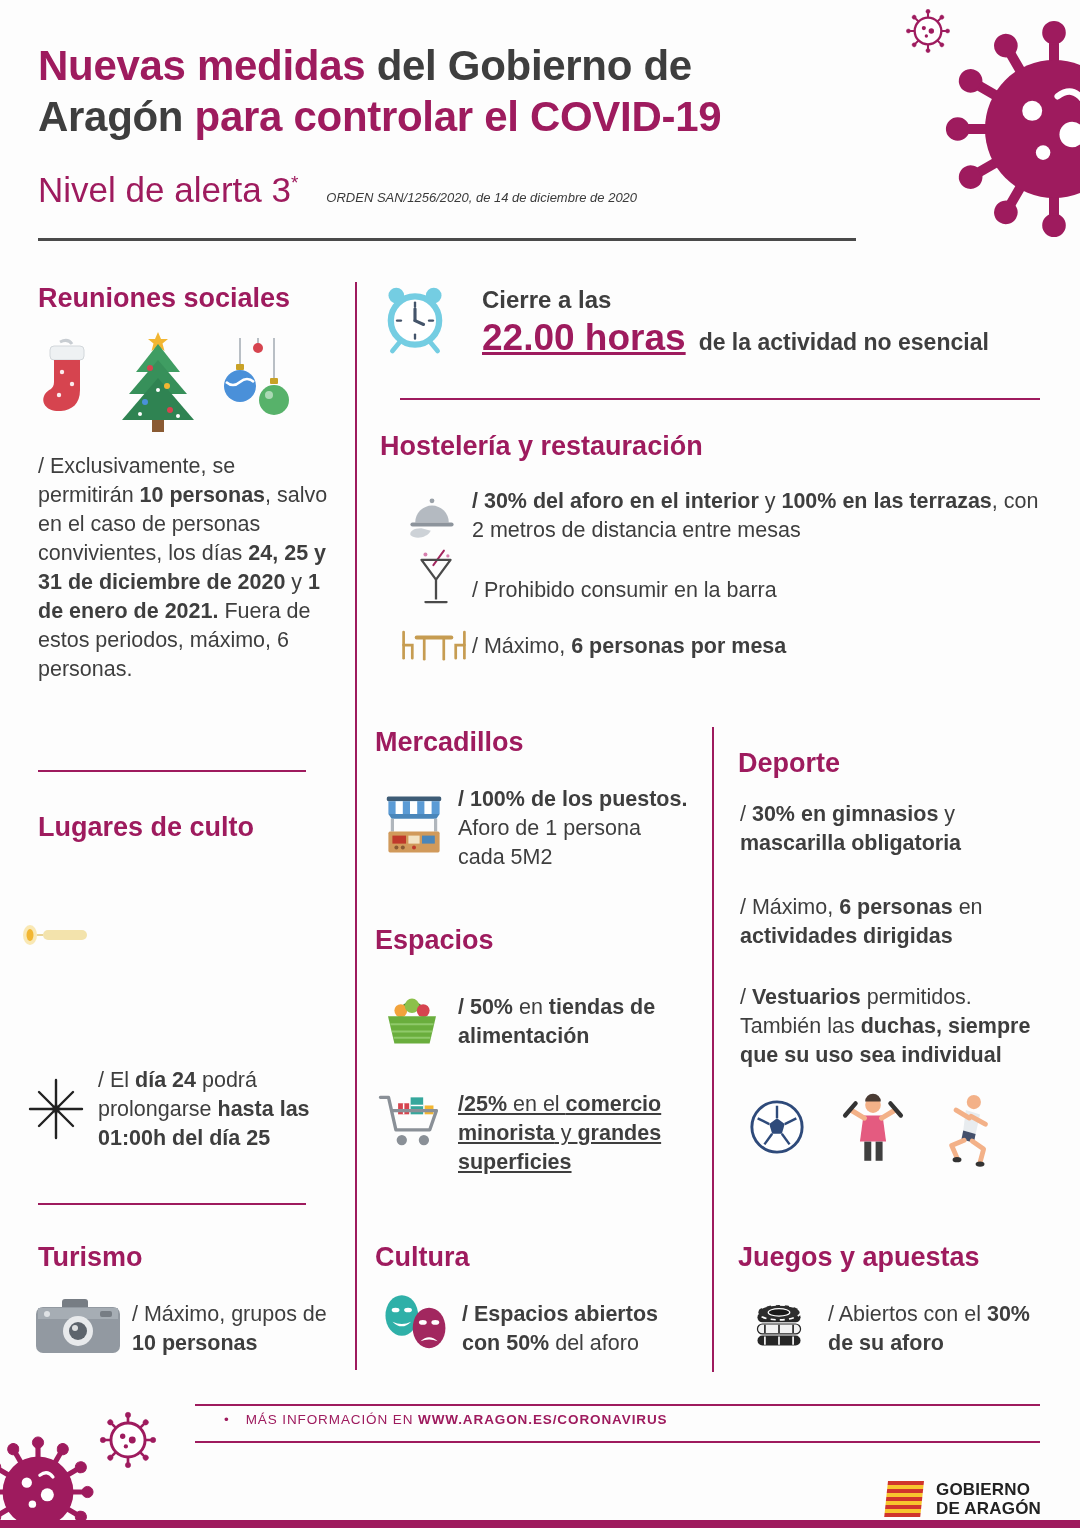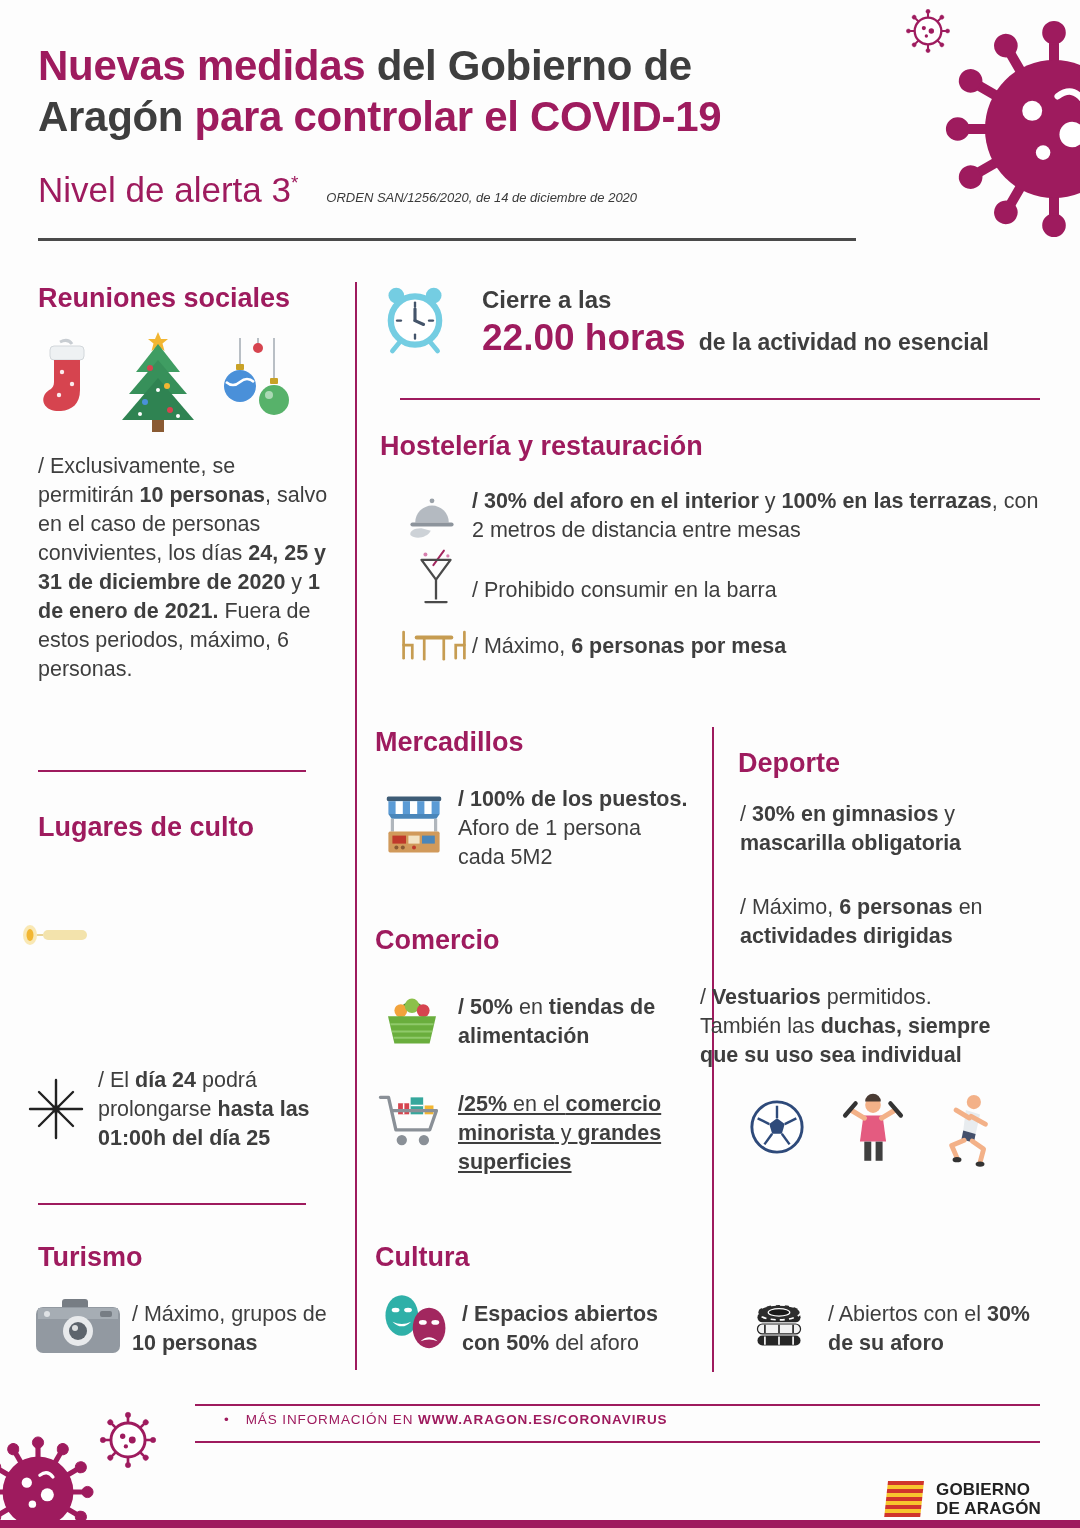--- a/index.html
+++ b/index.html
@@ -13,21 +13,21 @@
   .alert-row { display:flex; align-items:baseline; gap:28px; }
   .alert { font-size:35px; color:var(--accent); }
   .alert sup { font-size:19px; }
   .order { font-style:italic; font-size:13px; color:#3a3a3a; }
   .h-rule { background:#4a4a4a; }
   .rule { background:var(--accent); }
   .sec-title { font-size:27px; font-weight:700; color:var(--accent); }
   .body { font-size:21.5px; line-height:29px; color:var(--text); }
   .closure-intro { font-size:24px; font-weight:700; color:var(--text); }
   .closure-line { display:flex; align-items:baseline; margin-top:3px; }
-  .closure-time { font-size:37px; font-weight:700; color:var(--accent); }
+  .closure-time { font-size:37px; font-weight:700; color:var(--accent);text-decoration:underline; }
   .closure-tail { font-size:23px; font-weight:700; color:var(--text); margin-left:13px; }
   .footer-info { display:flex; align-items:center; gap:16px; color:var(--accent);
                  font-size:13.5px; letter-spacing:0.9px; }
   .footer-info .b { font-weight:700; }
   .logo { display:flex; align-items:center; gap:10px; }
   .logo-text { font-size:17px; font-weight:700; color:#222; line-height:1.12; letter-spacing:0.2px; }
   .xmas { display:flex; align-items:flex-end; gap:14px; }
   .bottom-bar { background:var(--accent); }
 </style>
 </head>
@@ -265,21 +265,21 @@
     <rect x="8" y="52" width="64" height="26" rx="2" fill="#d19a5b"></rect>
     <rect x="13" y="57" width="17" height="10" fill="#c0392b"></rect>
     <rect x="33" y="57" width="14" height="10" fill="#f2e3c4"></rect>
     <rect x="50" y="57" width="16" height="10" fill="#4a86ba"></rect>
     <circle cx="18" cy="72" r="2.5" fill="#8a5a33"></circle>
     <circle cx="26" cy="72" r="2.5" fill="#8a5a33"></circle>
     <circle cx="40" cy="72" r="2.5" fill="#c0392b"></circle>
   </svg>
   <div class="abs body" style="left:458px;top:785px;width:235px;"><span class="b">/ 100% de los puestos.</span><span> Aforo de 1 persona cada 5M2</span></div>
 
-  <div class="abs sec-title" style="left:375px;top:925px;">Comercio</div>
+  <div class="abs sec-title" style="left:375px;top:925px;">Espacios</div>
   <svg class="abs" style="left:380px;top:984px;width:64px;height:66px;" viewBox="0 0 80 82">
     <path d="M24 40 A16 16 0 0 1 56 40" fill="none" stroke="#4f8f3a" stroke-width="4"></path>
     <circle cx="26" cy="33" r="8" fill="#f2a33c"></circle>
     <circle cx="40" cy="27" r="9" fill="#8cc04b"></circle>
     <circle cx="54" cy="33" r="8" fill="#d6444f"></circle>
     <path d="M10 40 H70 L62 74 H18 Z" fill="#6aae3d"></path>
     <g stroke="#8fc96a" stroke-width="2.5">
       <line x1="13" y1="50" x2="67" y2="50"></line>
       <line x1="15" y1="59" x2="65" y2="59"></line>
       <line x1="17" y1="67" x2="63" y2="67"></line>
@@ -308,21 +308,21 @@
     <ellipse cx="63" cy="45" rx="21" ry="26" fill="#a2275f"></ellipse>
     <ellipse cx="55" cy="38" rx="5" ry="3" fill="#fff"></ellipse>
     <ellipse cx="71" cy="38" rx="5" ry="3" fill="#fff"></ellipse>
     <path d="M52 62 Q63 52 74 62 Q63 58 52 62 Z" fill="#fff"></path>
   </svg>
   <div class="abs body" style="left:462px;top:1300px;width:235px;"><span class="b">/ Espacios abiertos con 50%</span><span> del aforo</span></div>
 
   <div class="abs sec-title" style="left:738px;top:748px;">Deporte</div>
   <div class="abs body" style="left:740px;top:800px;width:275px;"><span>/ </span><span class="b">30% en gimnasios</span><span> y </span><span class="b">mascarilla obligatoria</span></div>
   <div class="abs body" style="left:740px;top:893px;width:275px;"><span>/ Máximo, </span><span class="b">6 personas</span><span> en </span><span class="b">actividades dirigidas</span></div>
-  <div class="abs body" style="left:700px;top:983px;width:302px;"><span>/ </span><span class="b">Vestuarios</span><span> permitidos. También las </span><span class="b">duchas, siempre que su uso sea individual</span></div>
+  <div class="abs body" style="left:740px;top:983px;width:302px;"><span>/ </span><span class="b">Vestuarios</span><span> permitidos. También las </span><span class="b">duchas, siempre que su uso sea individual</span></div>
 
   <svg class="abs" style="left:748px;top:1098px;width:58px;height:58px;" viewBox="0 0 60 60">
     <circle cx="30" cy="30" r="26" fill="#fff" stroke="#2e4a7a" stroke-width="3"></circle>
     <polygon points="30,21 38,27 35,37 25,37 22,27" fill="#2e4a7a"></polygon>
     <g stroke="#2e4a7a" stroke-width="2.5">
       <line x1="30" y1="21" x2="30" y2="8"></line>
       <line x1="38" y1="27" x2="50" y2="21"></line>
       <line x1="35" y1="37" x2="43" y2="48"></line>
       <line x1="25" y1="37" x2="17" y2="48"></line>
       <line x1="22" y1="27" x2="10" y2="21"></line>
@@ -344,20 +344,21 @@
     <path d="M36 20 L52 25 L47 47 L33 43 Z" fill="#e8ecef"></path>
     <line x1="42" y1="27" x2="58" y2="36" stroke="#f3b188" stroke-width="5.5" stroke-linecap="round"></line>
     <line x1="40" y1="29" x2="25" y2="20" stroke="#f3b188" stroke-width="5.5" stroke-linecap="round"></line>
     <path d="M33 43 L47 47 L45 57 L31 53 Z" fill="#44506b"></path>
     <polyline points="43,55 56,64 52,79" fill="none" stroke="#f3b188" stroke-width="5.5" stroke-linecap="round" stroke-linejoin="round"></polyline>
     <polyline points="34,54 20,60 26,74" fill="none" stroke="#f3b188" stroke-width="5.5" stroke-linecap="round" stroke-linejoin="round"></polyline>
     <ellipse cx="52" cy="81" rx="5" ry="3" fill="#333"></ellipse>
     <ellipse cx="26" cy="76" rx="5" ry="3" fill="#333"></ellipse>
   </svg>
 
+  <div class="abs sec-title" style="left:738px;top:1242px;">Juegos y apuestas</div>
   <svg class="abs" style="left:750px;top:1292px;width:58px;height:64px;" viewBox="0 0 70 76">
     <rect x="9" y="52" width="52" height="12" rx="6" fill="#262626"></rect>
     <g stroke="#fff" stroke-width="2">
         <line x1="18" y1="53" x2="18" y2="63"></line>
         <line x1="35" y1="53" x2="35" y2="63"></line>
         <line x1="52" y1="53" x2="52" y2="63"></line>
       </g>
     <rect x="9" y="38" width="52" height="12" rx="6" fill="#f2f2f2" stroke="#262626" stroke-width="1.5"></rect>
     <g stroke="#262626" stroke-width="2">
         <line x1="18" y1="39" x2="18" y2="49"></line>

